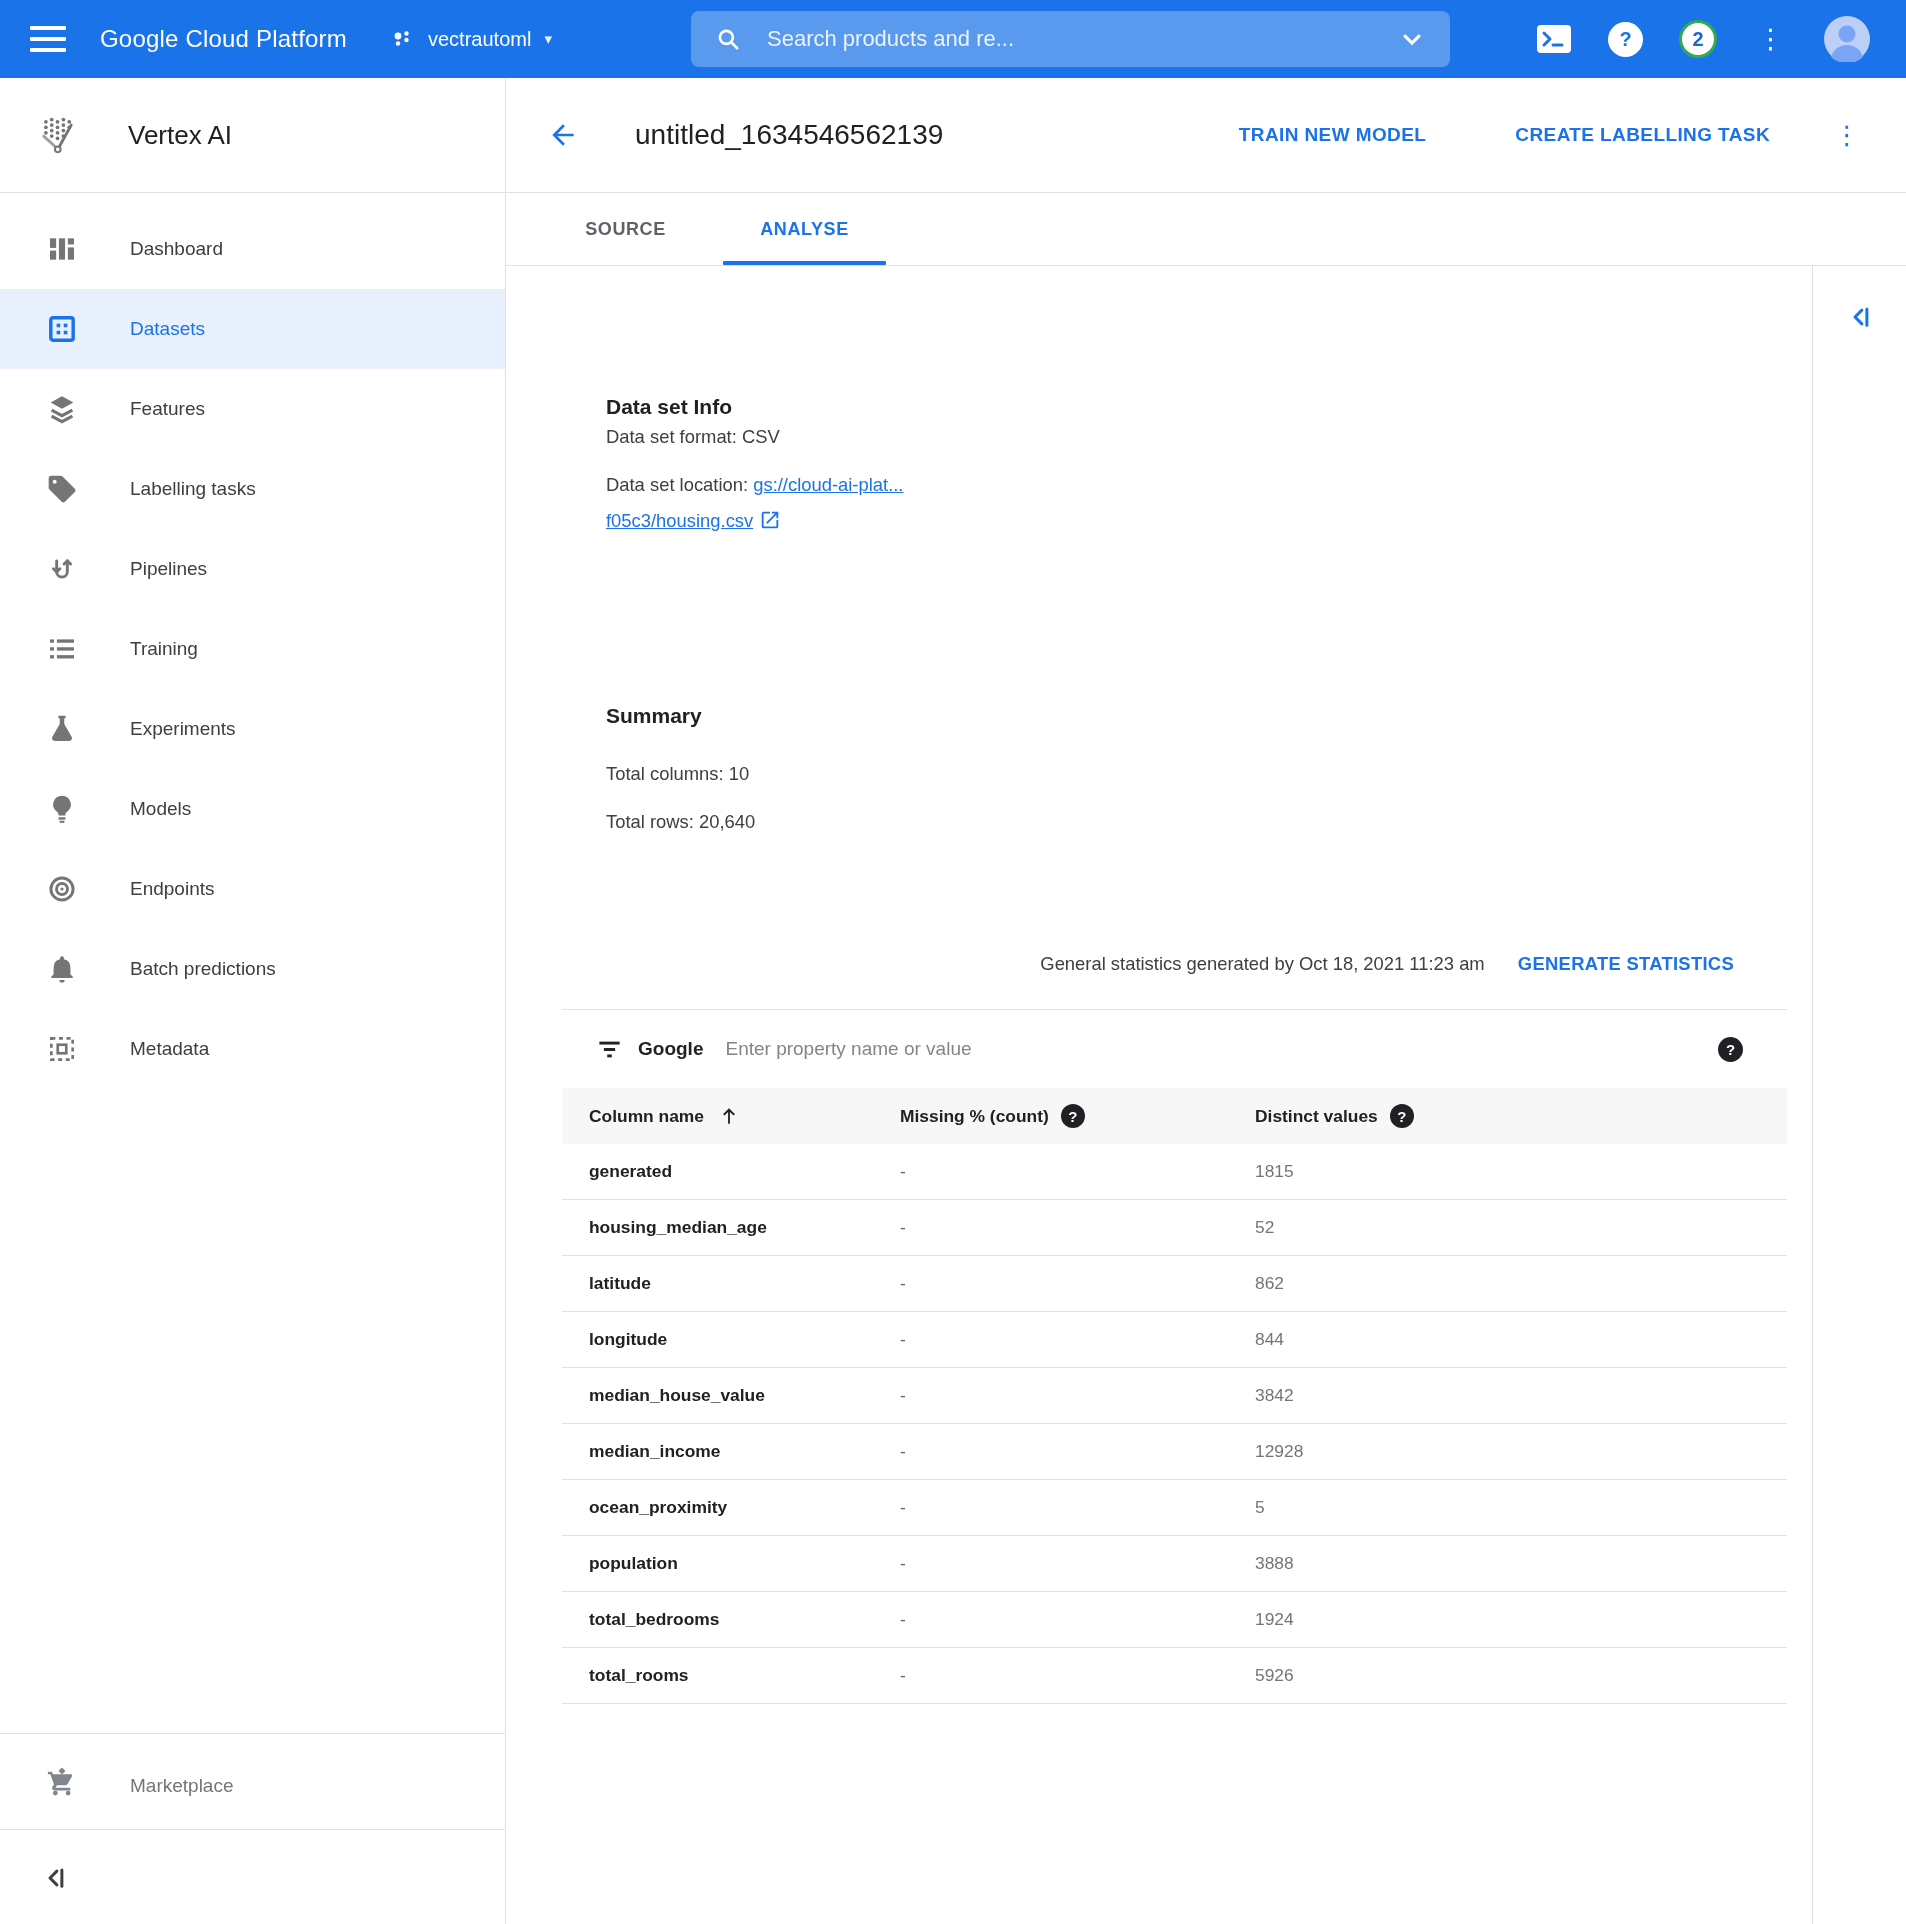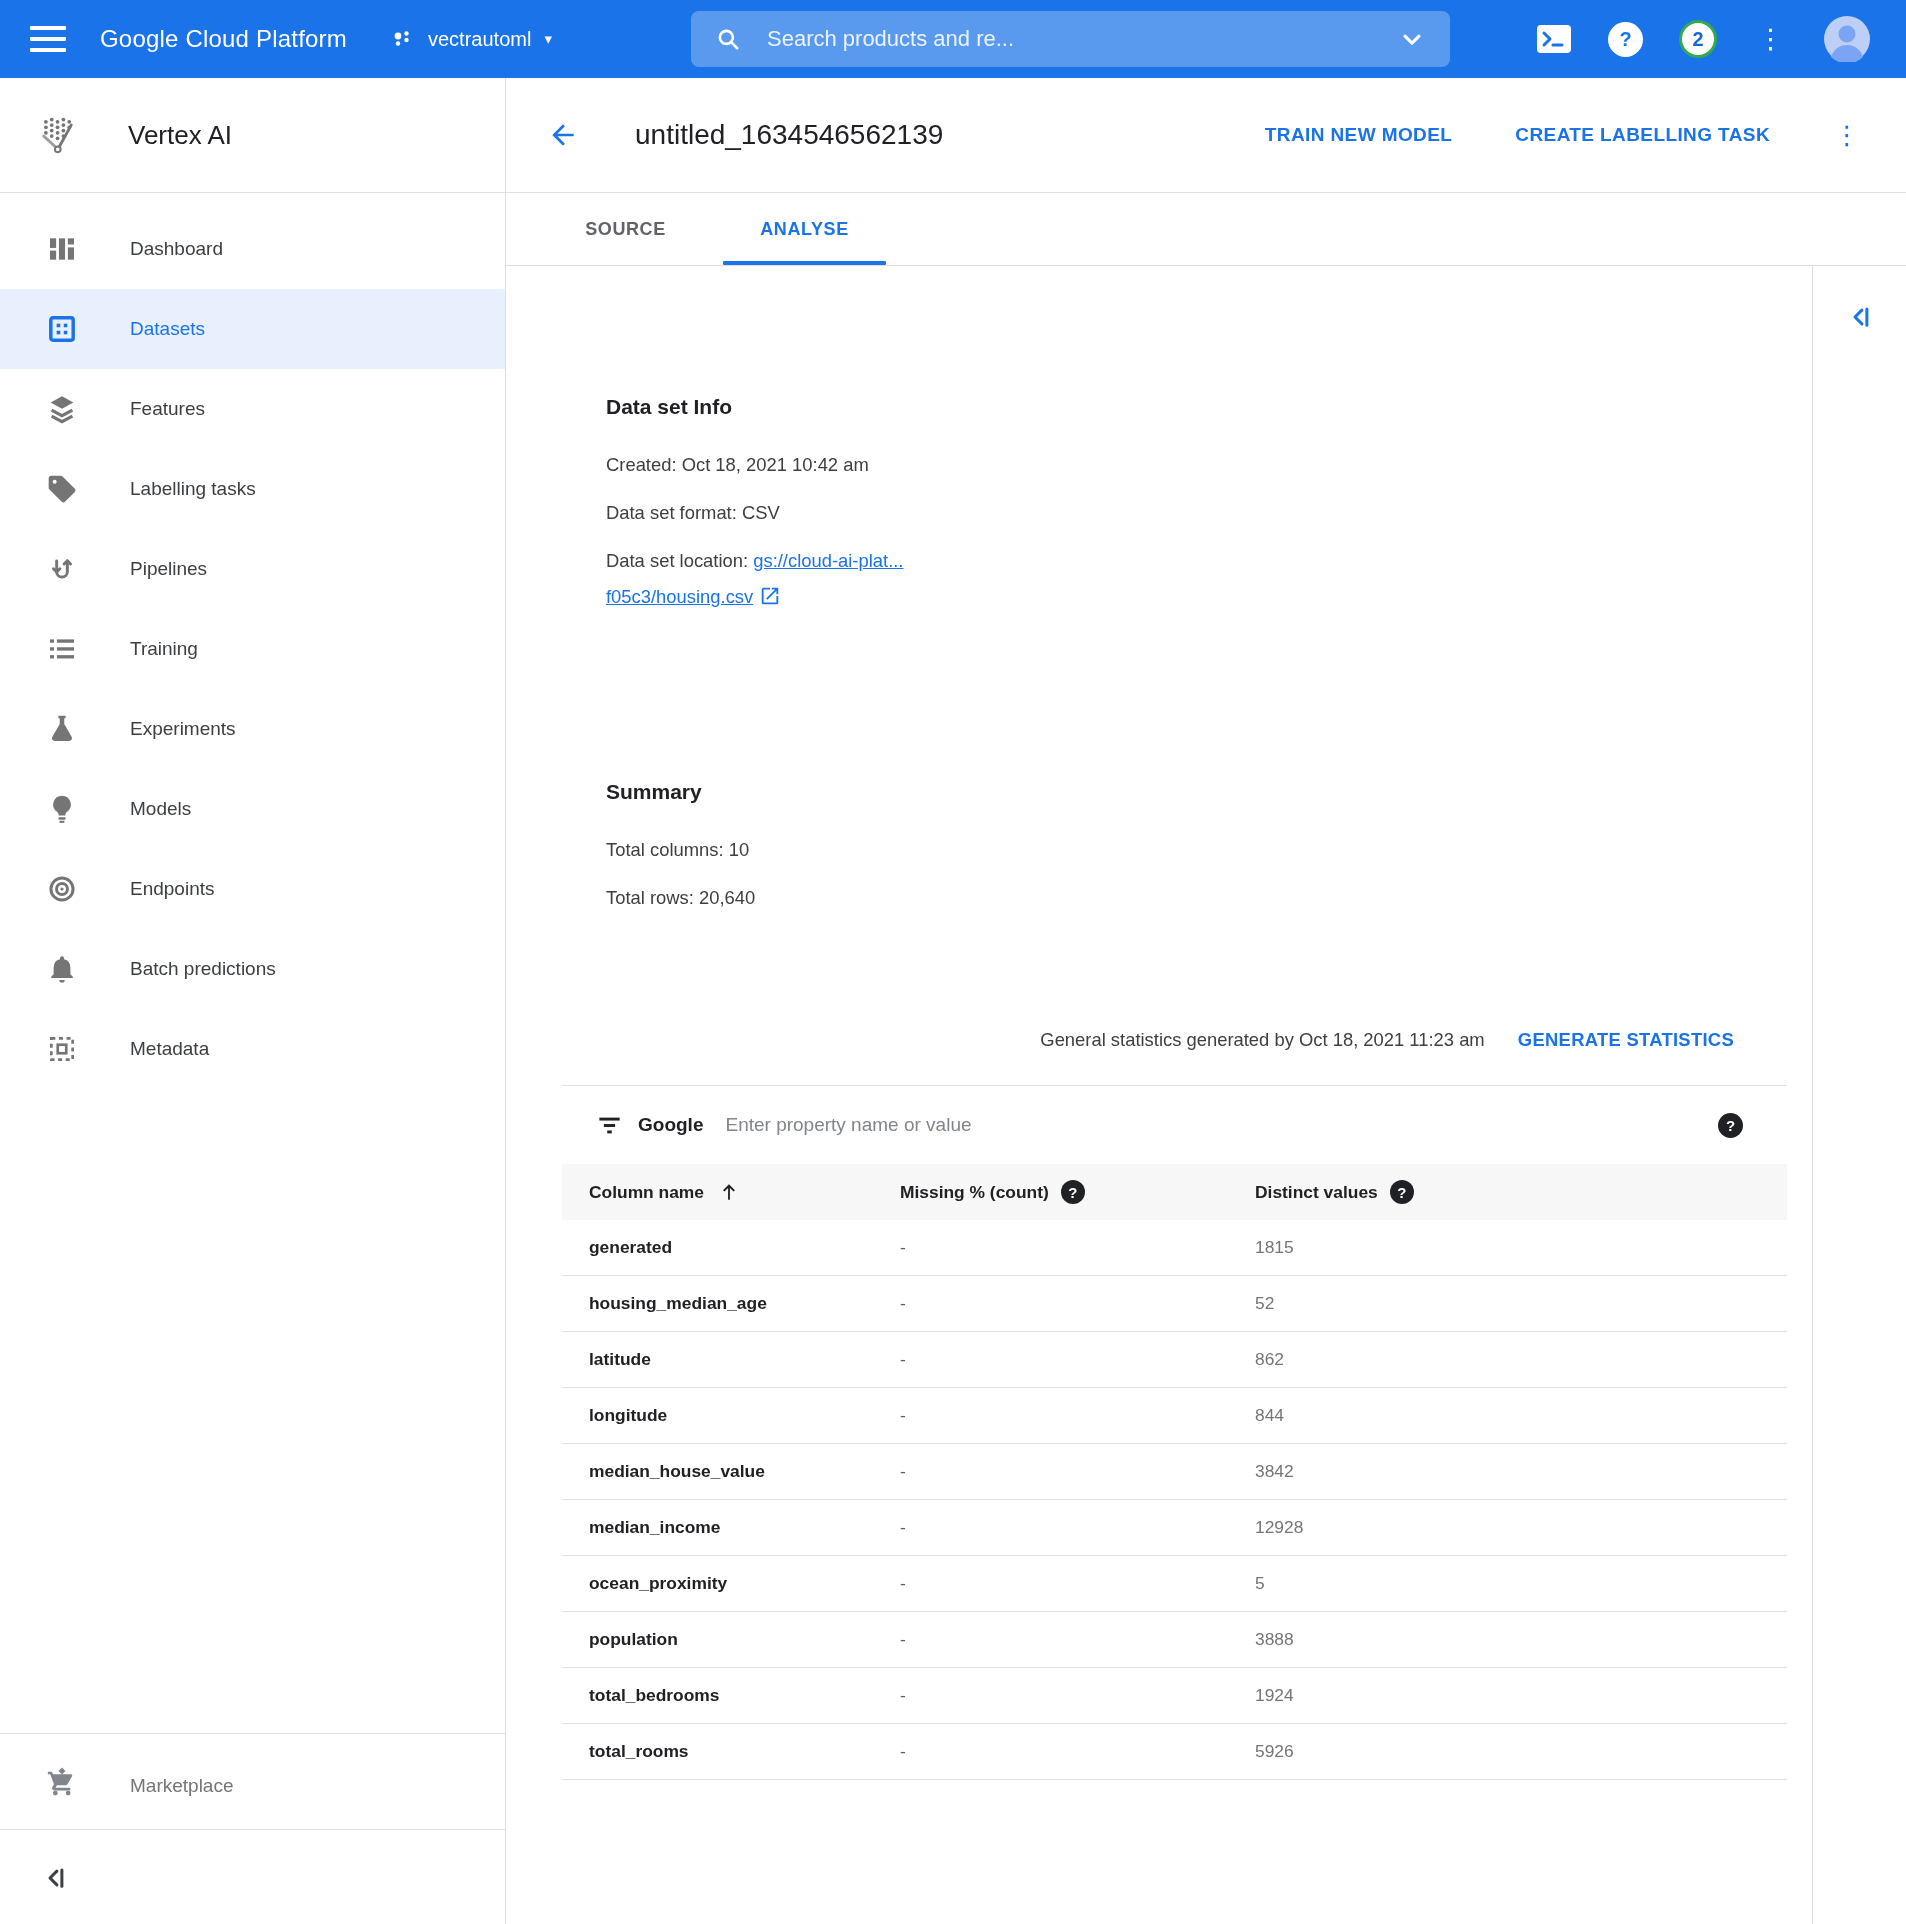--- a/index.html
+++ b/index.html
@@ -48,21 +48,21 @@
   .mkt-row .nav-label{margin-left:52px;font-size:19px;color:var(--text-tertiary);margin-top:8px;}
   .collapse-row{height:96px;border-top:1px solid var(--border);display:flex;align-items:center;padding-left:40px;}
   .collapse-row .cico{width:30px;height:30px;color:#3c4043;display:flex;}
 
   
   .main{flex:1;display:flex;flex-direction:column;min-width:0;}
   .page-header{height:115px;border-bottom:1px solid var(--border);display:flex;align-items:center;
     padding:0 40px 0 41px;background:#fff;}
   .back{width:32px;height:32px;display:flex;flex:none;}
   .page-title{font-size:28px;color:var(--text-primary);margin-left:56px;white-space:nowrap;}
-  .header-actions{margin-left:auto;display:flex;align-items:flex-start;gap:63px;}
+  .header-actions{margin-left:auto;display:flex;align-items:flex-start;gap:89px;}
   .action-btn{background:none;border:none;color:var(--accent);font-size:19px;font-weight:700;letter-spacing:0.4px;white-space:nowrap;}
   .kebab-blue{color:var(--accent);font-size:26px;line-height:1;margin-left:58px;padding:0 6px;}
 
   .tabbar{height:73px;border-bottom:1px solid var(--border);display:flex;padding-left:30px;background:#fff;}
   .tab{width:179px;display:flex;align-items:center;justify-content:center;position:relative;
     font-size:18px;font-weight:700;letter-spacing:0.6px;color:var(--text-secondary);}
   .tab.active{color:var(--accent);}
   .tab.active::after{content:"";position:absolute;left:8px;right:8px;bottom:0;height:4px;background:var(--accent);border-radius:1px;}
 
   .content-row{flex:1;display:flex;min-height:0;}
@@ -348,21 +348,20 @@
         <div class="tab active" data-interactable="true">
           <span data-interactable="false">ANALYSE</span>
         </div>
       </div>
 
     <div class="content-row">
       <div class="content-main" data-interactable="false">
 
         <div class="info-block" data-interactable="false">
           <div class="sec-heading" data-interactable="false">Data set Info</div>
-          <div class="info-line first" data-interactable="false">Created: Oct 18, 2021 10:42 am</div>
           <div class="info-line" data-interactable="false">Data set format: CSV</div>
           <div class="info-line loc" data-interactable="false">
             <span data-interactable="false">Data set location: </span>
             <a data-interactable="true">gs://cloud-ai-plat...</a><br>
             <a data-interactable="true">f05c3/housing.csv</a><span class="extlink" data-interactable="true">
                 <svg viewBox="0 0 24 24" width="22" height="22" fill="#1a73e8">
                   <path d="M19 19H5V5h7V3H5a2 2 0 0 0-2 2v14a2 2 0 0 0 2 2h14a2 2 0 0 0 2-2v-7h-2zM14 3v2h3.6l-9.8 9.8 1.4 1.4L19 6.4V10h2V3z"></path>
                 </svg>
               </span>
           </div>

